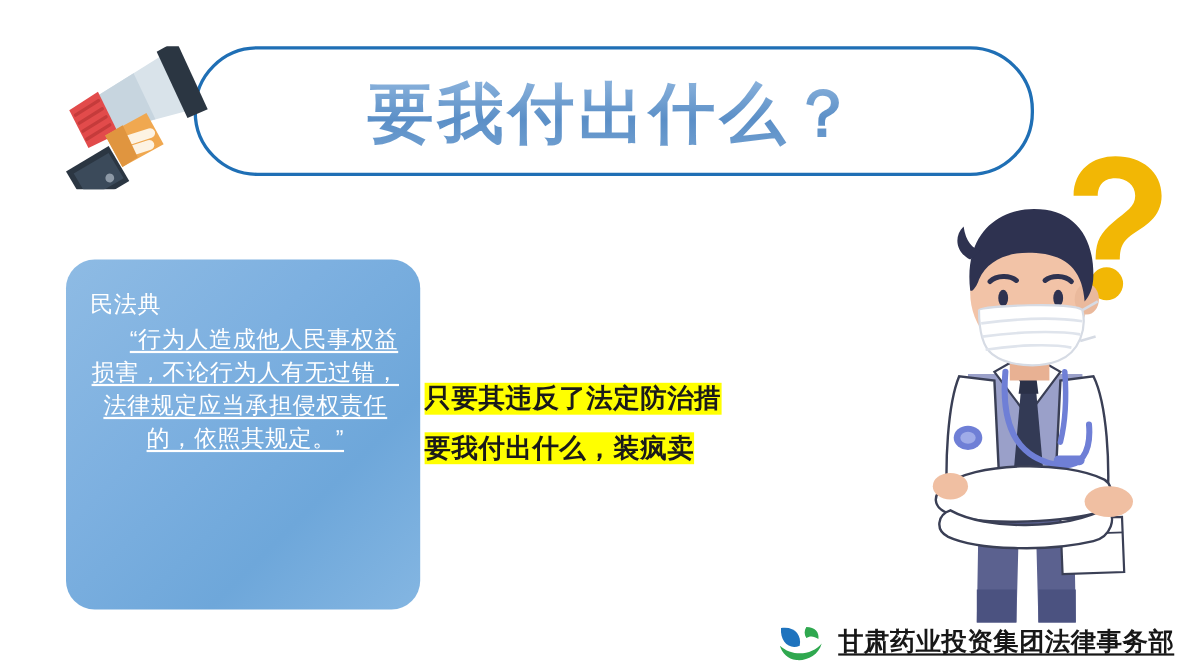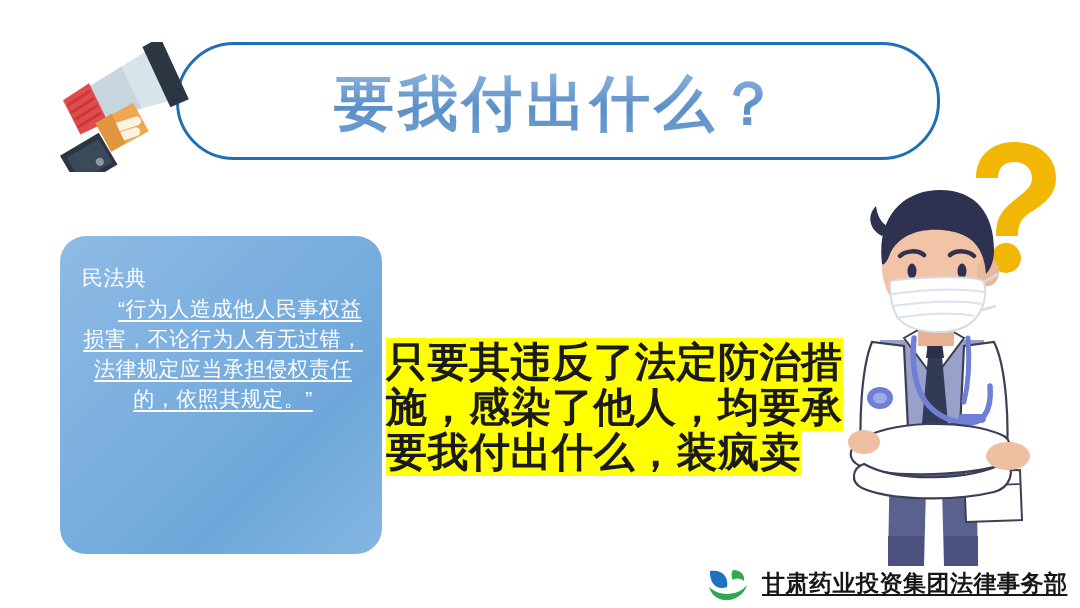--- a/index.html
+++ b/index.html
@@ -132,21 +132,21 @@
   }
   .highlight-block {
     position: absolute;
     left: 386px;
     top: 340px;
     width: 412px;
     z-index: 5;
   }
   .highlight-block .hl-line {
     display: block;
-    font-size: 41px;
+    font-size: 24px;
     font-weight: bold;
     line-height: 45px;
     color: #1a1a1a;
     letter-spacing: 0.5px;
     white-space: nowrap;
   }
   .highlight-block .hl-line span.bg {
     background: #ffff00;
     box-decoration-break: clone;
     -webkit-box-decoration-break: clone;
@@ -279,21 +279,20 @@
   </svg>
 
   <div class="law-card">
     <div class="law-head">民法典</div>
     <div class="law-quote">“行为人造成他人民事权益损害，不论行为人有无过错，法律规定应当承担侵权责任的，依照其规定。”</div>
   </div>
 
 
   <div class="highlight-block">
     <span class="hl-line"><span class="bg">只要其违反了法定防治措</span></span>
-    <span class="hl-line"><span class="bg">施，感染了他人，均要承</span></span>
     <span class="hl-line"><span class="bg">要我付出什么，装疯卖</span></span>
   </div>
 
   <div class="footer">
     <svg class="footer-mark" viewBox="0 0 44 36">
       <path d="M4 6 C16 4 23 12 21 22 C12 26 3 19 4 6 Z" fill="#1e73be"></path>
       <path d="M27 5 C35 5 39 10 38 16 C34 13 30 13 27 15 C25 12 25 8 27 5 Z" fill="#2fa84f"></path>
       <path d="M3 22 C14 32 32 31 41 20 C38 31 27 36 18 35 C10 34 5 29 3 22 Z" fill="#2fa84f"></path>
     </svg>
     <div class="footer-text">甘肃药业投资集团法律事务部</div>

